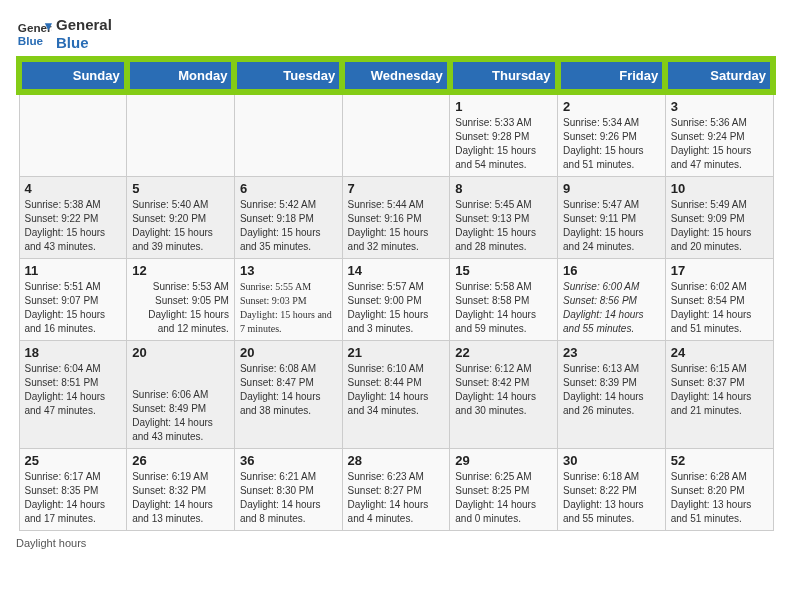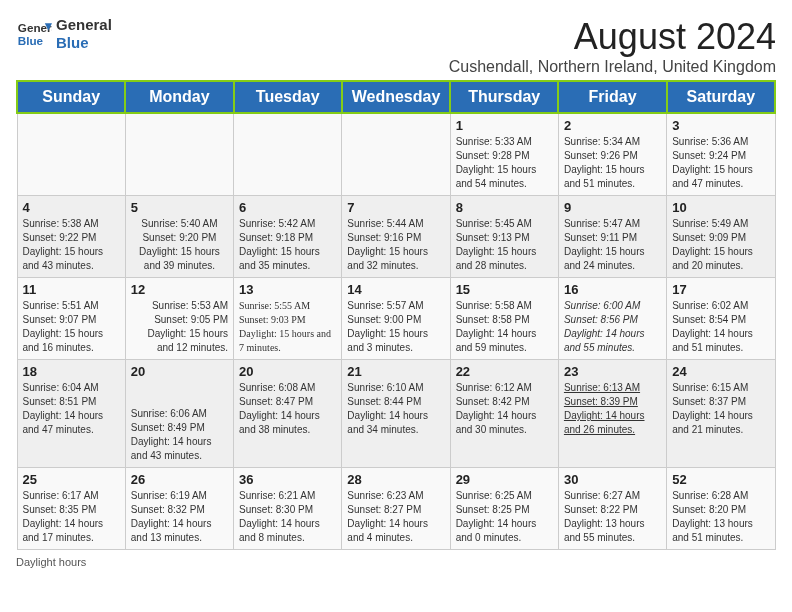--- a/index.html
+++ b/index.html
@@ -39,23 +39,23 @@
     }
     .calendar {
       width: 100%;
       border-collapse: collapse;
       font-size: 11px;
     }
     .calendar thead tr th {
       background: #2a6db5;
       color: #fff;
       padding: 6px 4px;
-      text-align: center;
-      border: 2px solid #84cc16;
-      font-size: 16px;
+      text-align: right;
+      border: 6px solid #84cc16;
+      font-size: 13px;
     }
     .calendar tbody tr td {
       border: 1px solid #ccc;
       padding: 4px 5px;
       vertical-align: top;
       width: calc(100%/7);
       min-height: 80px;
       height: 82px;
       background: #fff;
     }
@@ -94,24 +94,20 @@
     <svg class="logo-icon" viewBox="0 0 40 40">
       <text x="2" y="18" font-size="13" font-weight="bold" fill="#333">General</text>
       <text x="2" y="32" font-size="13" font-weight="bold" fill="#2a6db5">Blue</text>
       <polygon points="32,8 40,8 36,16" fill="#2a6db5"></polygon>
     </svg>
     <div style="line-height:1.2">
       <div style="font-size:15px;font-weight:bold;color:#333;">General</div>
       <div style="font-size:15px;font-weight:bold;color:#2a6db5;">Blue</div>
     </div>
   </div>
-  <div class="title-block">
-    <div class="main-title">August 2024</div>
-    <div class="subtitle">Cushendall, Northern Ireland, United Kingdom</div>
-  </div>
 </div>
 
 <table class="calendar">
   <thead>
     <tr id="weekday-header">
         <th>Sunday</th>
         <th>Monday</th>
         <th>Tuesday</th>
         <th>Wednesday</th>
         <th>Thursday</th>
@@ -146,21 +142,21 @@
       </tr>
       <tr>
         <td>
           <div class="day-number">4</div>
           <div class="day-info" style="white-space: pre-line;">Sunrise: 5:38 AM
 Sunset: 9:22 PM
 Daylight: 15 hours and 43 minutes.</div>
         </td>
         <td>
           <div class="day-number">5</div>
-          <div class="day-info" style="white-space: pre-line; text-align: center;">Sunrise: 5:40 AM
+          <div class="day-info" style="white-space: pre-line;">Sunrise: 5:40 AM
 Sunset: 9:20 PM
 Daylight: 15 hours and 39 minutes.</div>
         </td>
         <td>
           <div class="day-number">6</div>
           <div class="day-info" style="white-space: pre-line;">Sunrise: 5:42 AM
 Sunset: 9:18 PM
 Daylight: 15 hours and 35 minutes.</div>
         </td>
         <td>
@@ -258,21 +254,21 @@
 Daylight: 14 hours and 34 minutes.</div>
         </td>
         <td>
           <div class="day-number">22</div>
           <div class="day-info" style="white-space: pre-line;">Sunrise: 6:12 AM
 Sunset: 8:42 PM
 Daylight: 14 hours and 30 minutes.</div>
         </td>
         <td>
           <div class="day-number">23</div>
-          <div class="day-info" style="white-space: pre-line; text-decoration: underline;">Sunrise: 6:13 AM
+          <div class="day-info" style="white-space: pre-line;">Sunrise: 6:13 AM
 Sunset: 8:39 PM
 Daylight: 14 hours and 26 minutes.</div>
         </td>
         <td>
           <div class="day-number">24</div>
           <div class="day-info" style="white-space: pre-line;">Sunrise: 6:15 AM
 Sunset: 8:37 PM
 Daylight: 14 hours and 21 minutes.</div>
         </td>
       </tr>
@@ -302,21 +298,21 @@
 Daylight: 14 hours and 4 minutes.</div>
         </td>
         <td>
           <div class="day-number">29</div>
           <div class="day-info" style="white-space: pre-line;">Sunrise: 6:25 AM
 Sunset: 8:25 PM
 Daylight: 14 hours and 0 minutes.</div>
         </td>
         <td>
           <div class="day-number">30</div>
-          <div class="day-info" style="white-space: pre-line;">Sunrise: 6:27 AM
+          <div class="day-info" style="white-space: pre-line;">Sunrise: 6:18 AM
 Sunset: 8:22 PM
 Daylight: 13 hours and 55 minutes.</div>
         </td>
         <td>
           <div class="day-number">52</div>
           <div class="day-info" style="white-space: pre-line;">Sunrise: 6:28 AM
 Sunset: 8:20 PM
 Daylight: 13 hours and 51 minutes.</div>
         </td>
       </tr>

